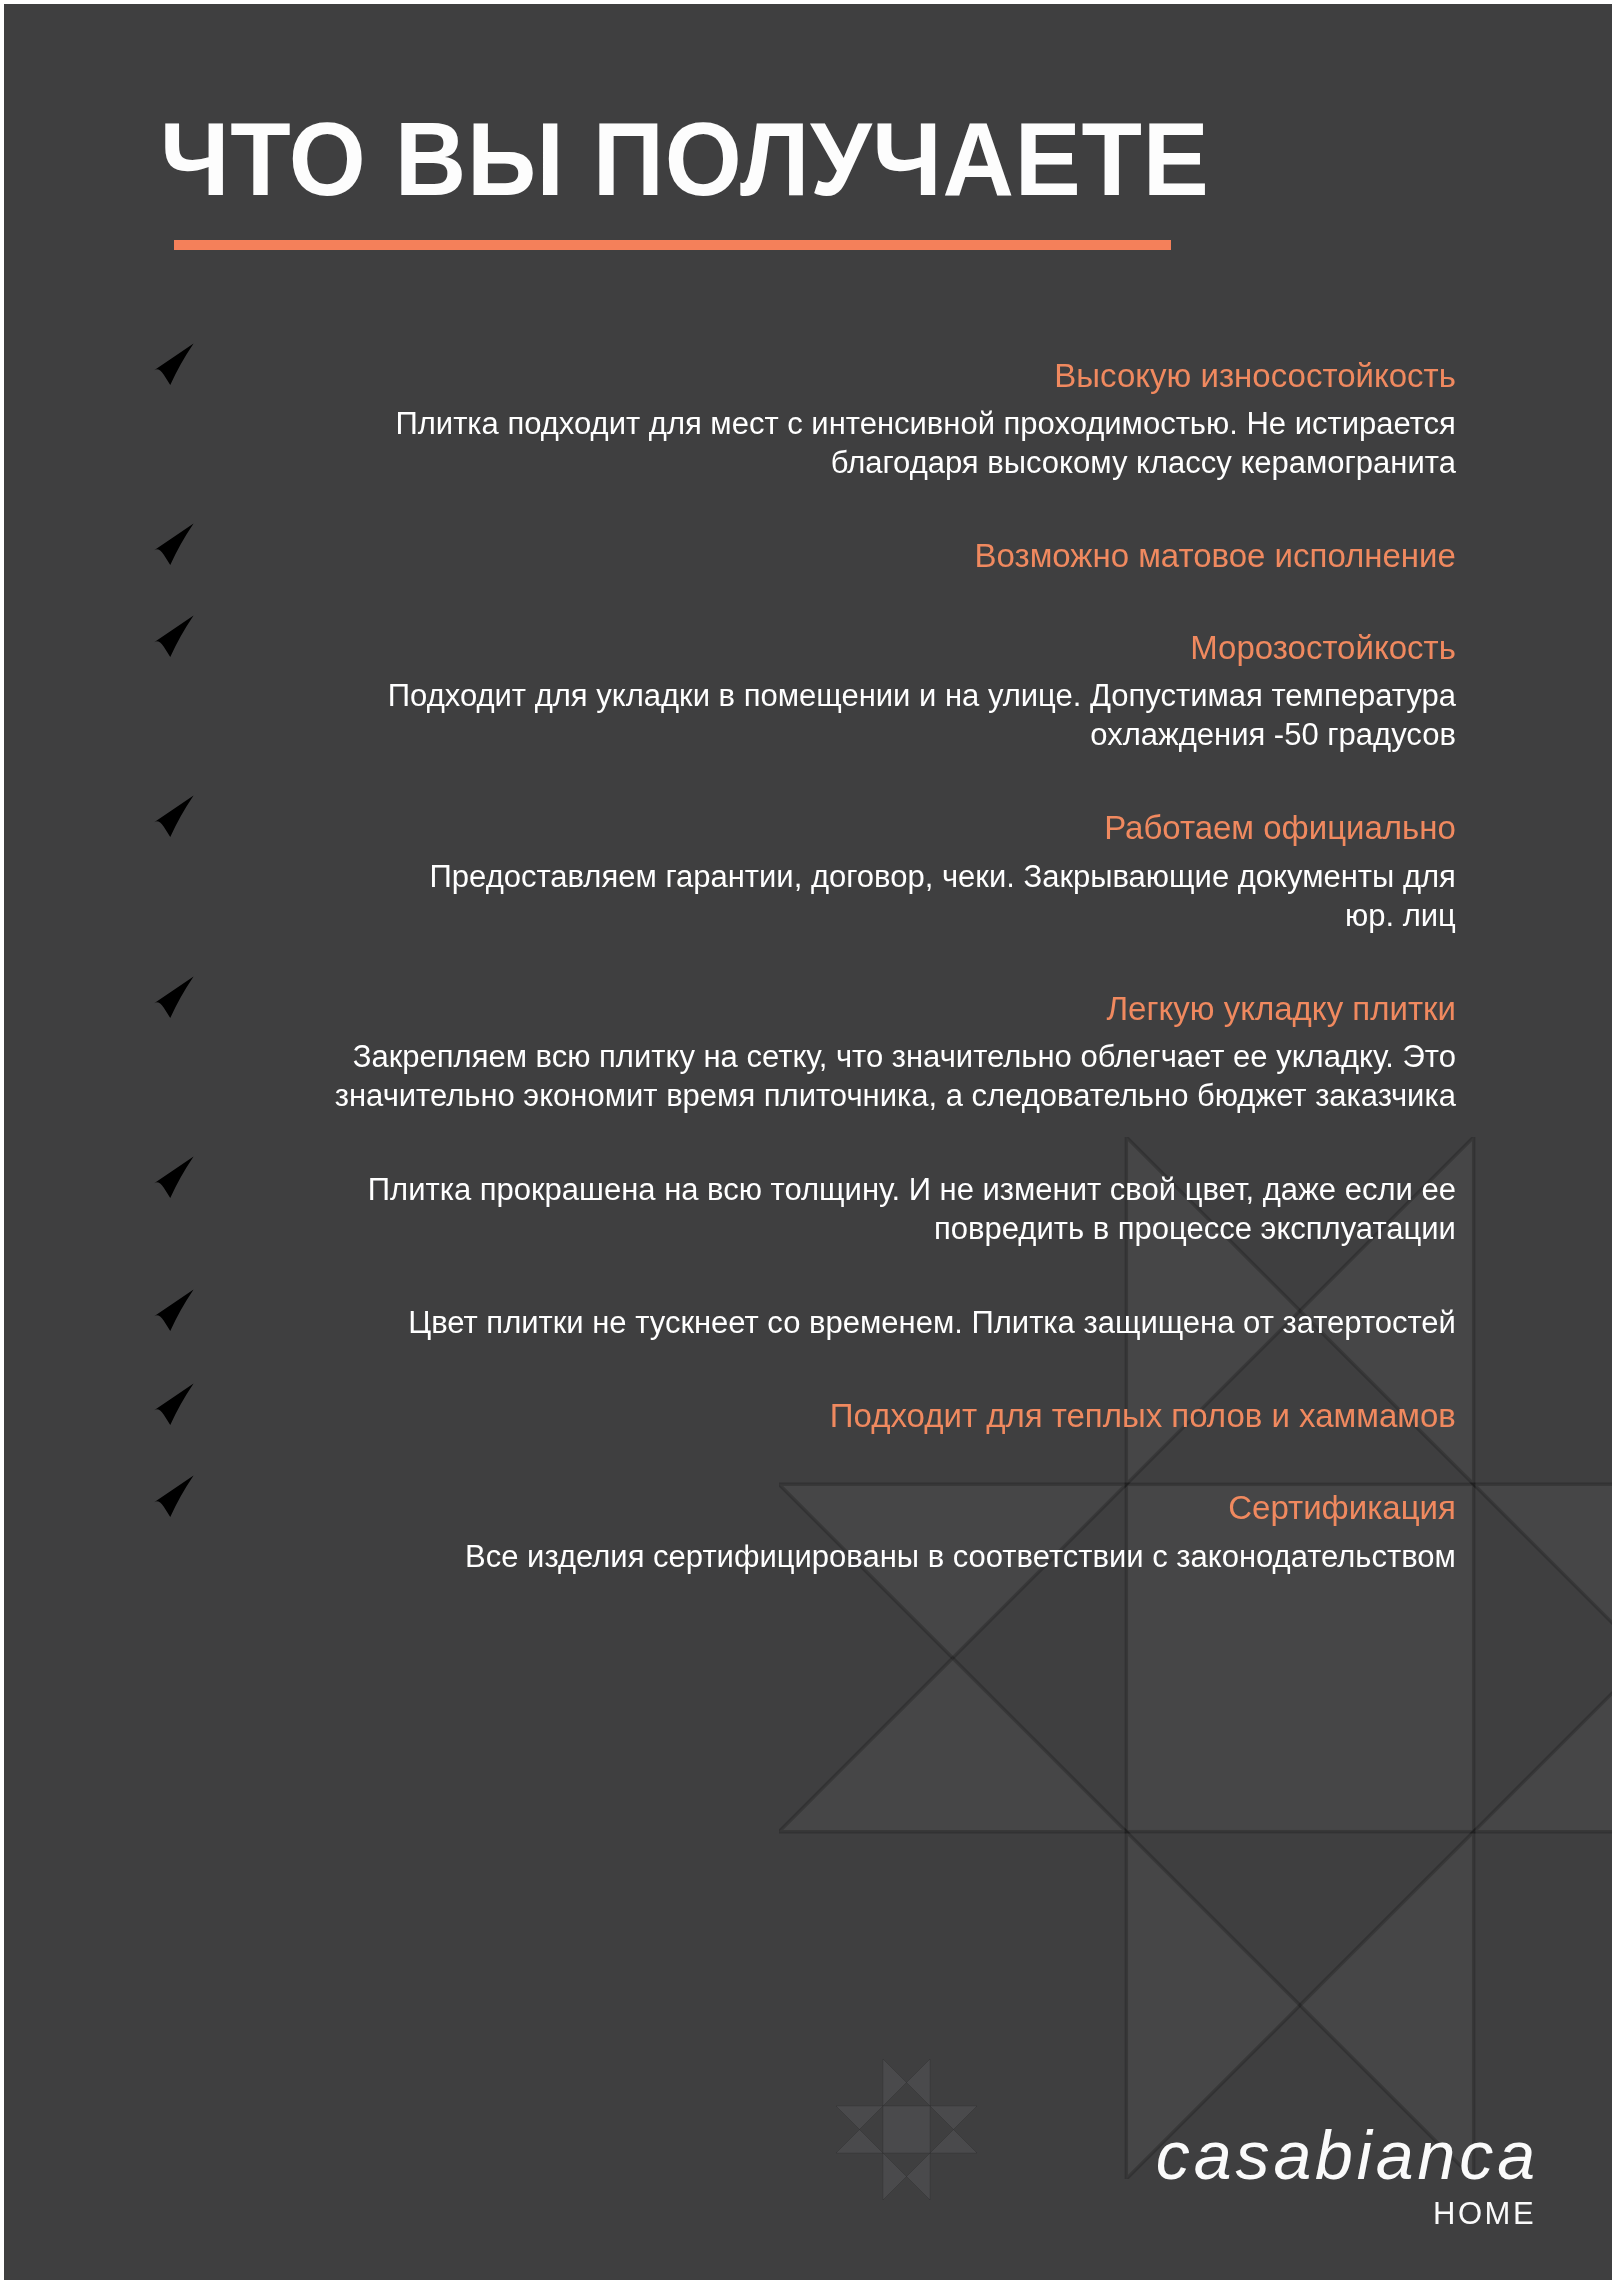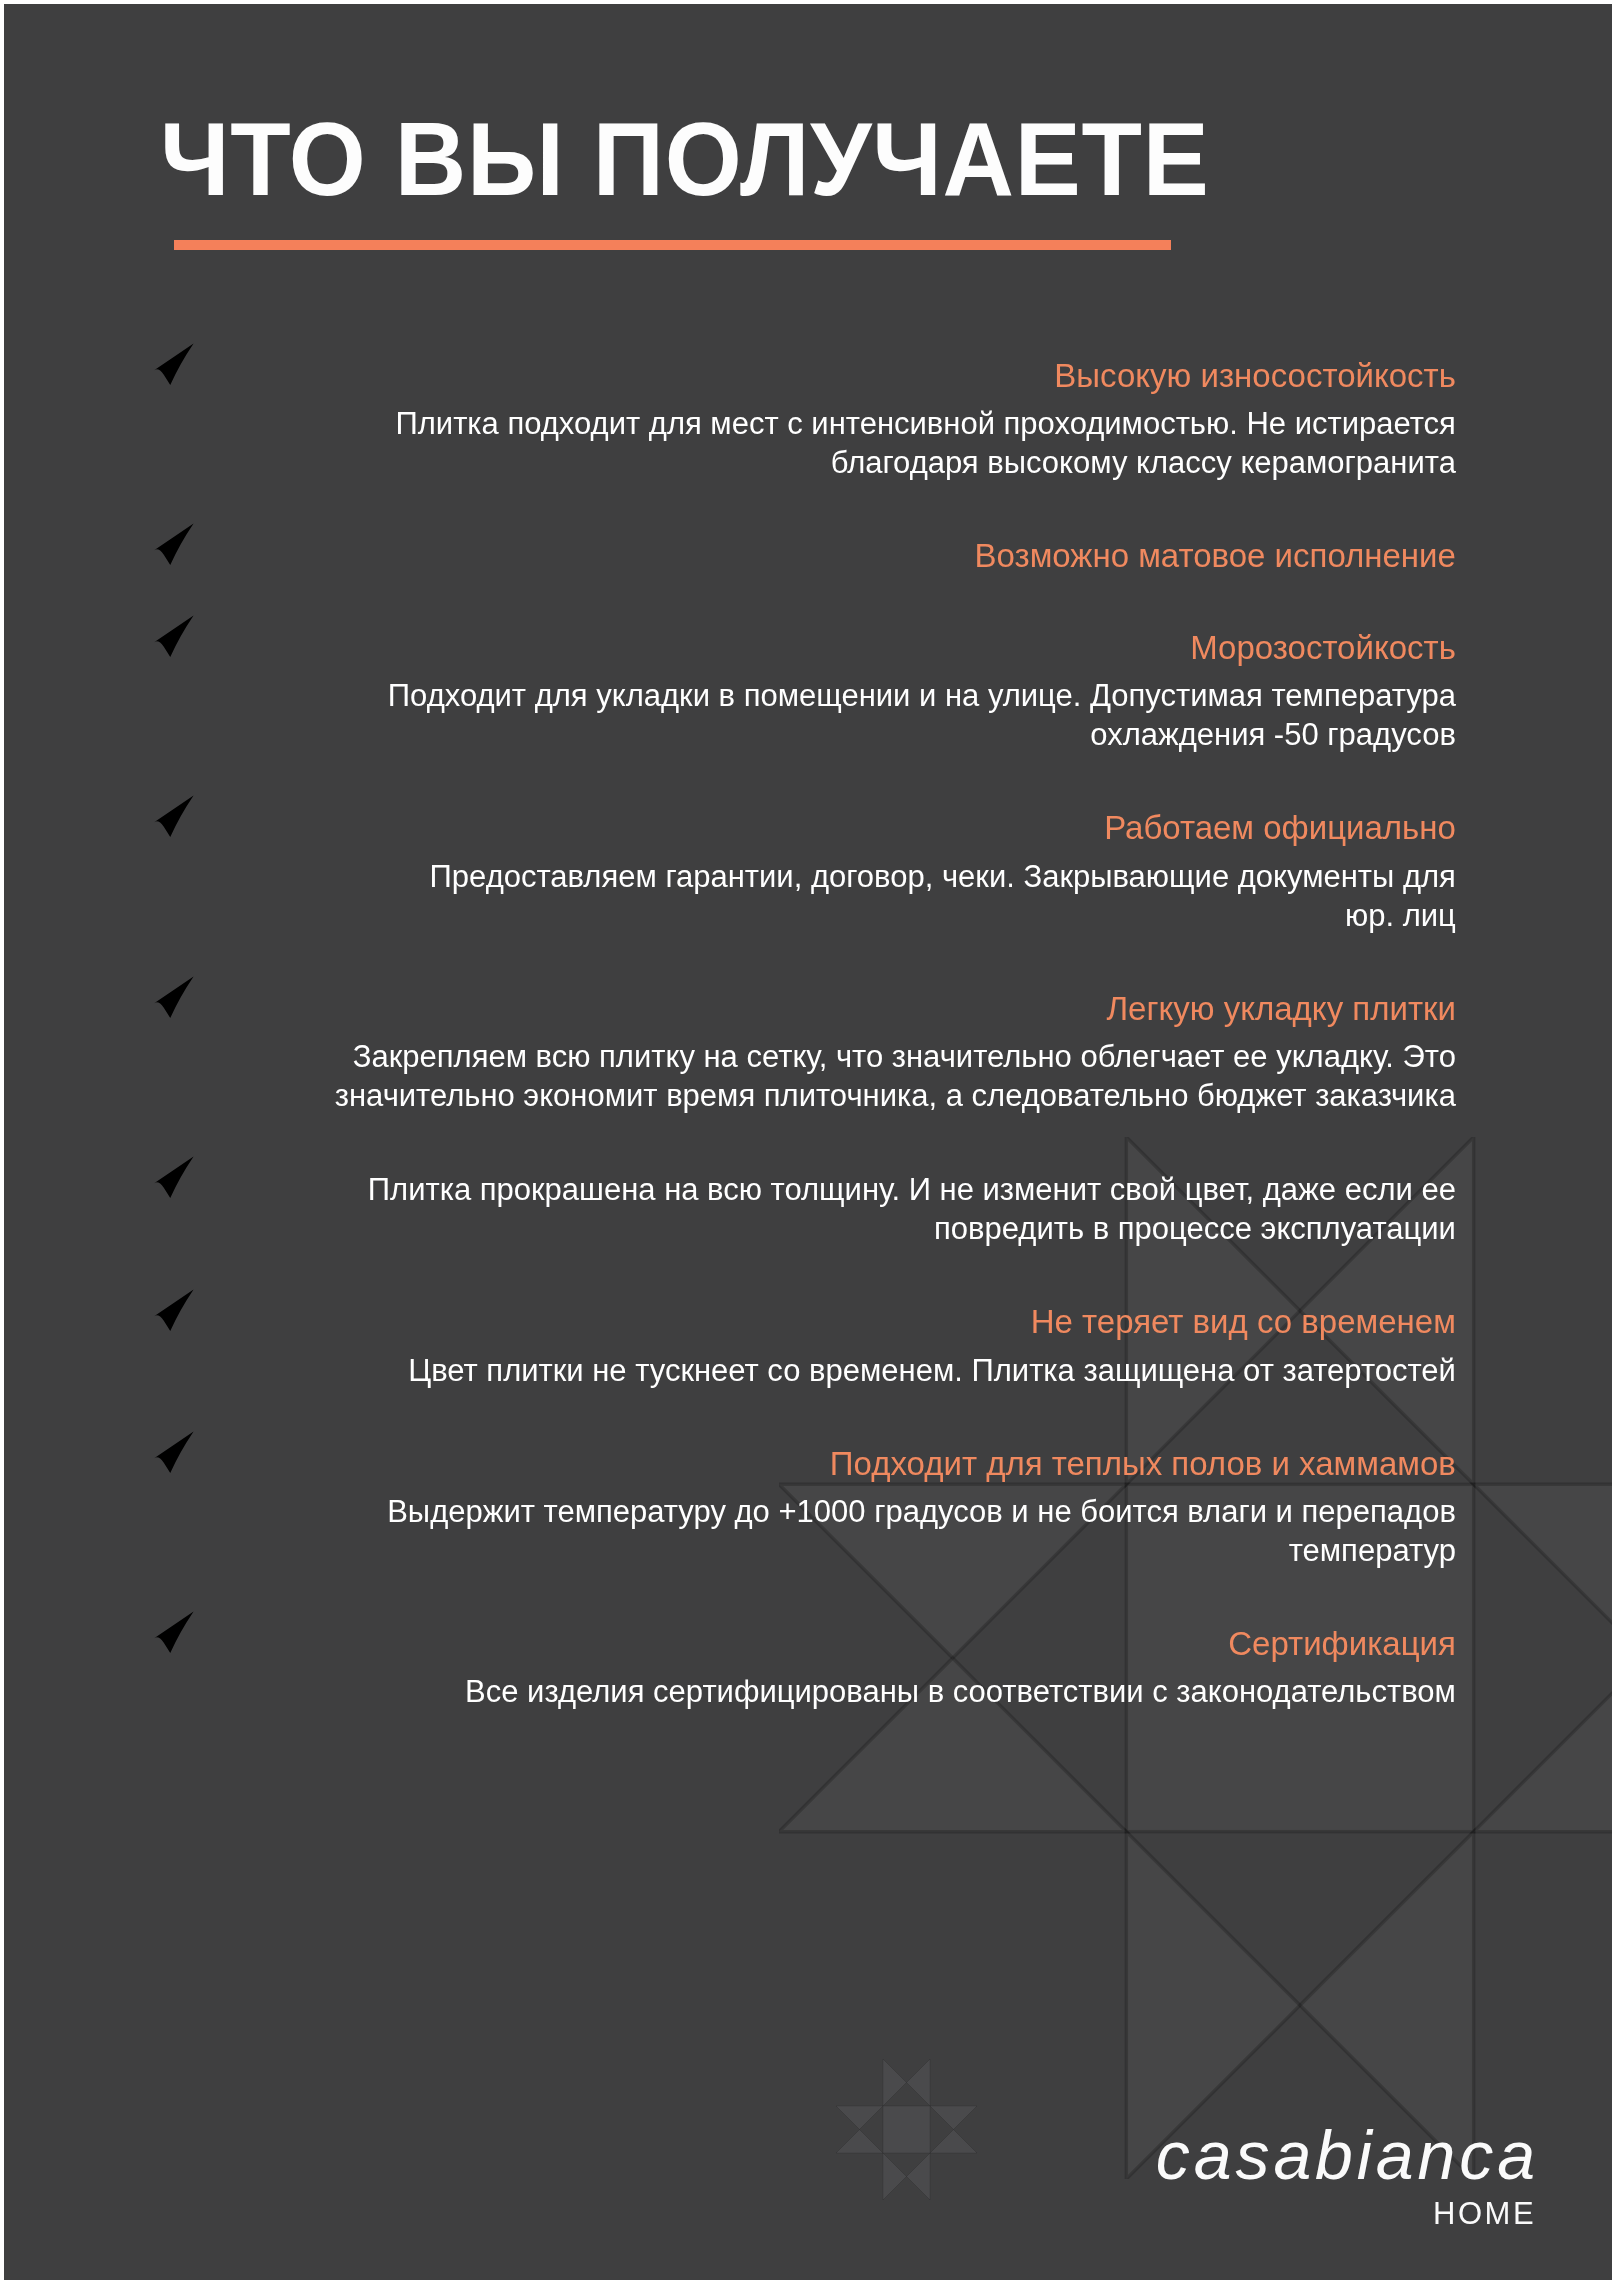--- a/index.html
+++ b/index.html
@@ -114,31 +114,28 @@
             <use href="#checkmark"></use>
           </svg>
         <div class="item-body">Плитка прокрашена на всю толщину. И не изменит свой цвет, даже если ее
 повредить в процессе эксплуатации</div>
       </div>
 
       <div class="item">
         <svg class="check" viewBox="0 0 78 88">
             <use href="#checkmark"></use>
           </svg>
-        <div class="item-heading">Не теряет вид со временем</div>
         <div class="item-body">Цвет плитки не тускнеет со временем. Плитка защищена от затертостей</div>
       </div>
 
       <div class="item">
         <svg class="check" viewBox="0 0 78 88">
             <use href="#checkmark"></use>
           </svg>
         <div class="item-heading">Подходит для теплых полов и хаммамов</div>
-        <div class="item-body">Выдержит температуру до +1000 градусов и не боится влаги и перепадов
-температур</div>
       </div>
 
       <div class="item">
         <svg class="check" viewBox="0 0 78 88">
             <use href="#checkmark"></use>
           </svg>
         <div class="item-heading">Сертификация</div>
         <div class="item-body">Все изделия сертифицированы в соответствии с законодательством</div>
       </div>
 

